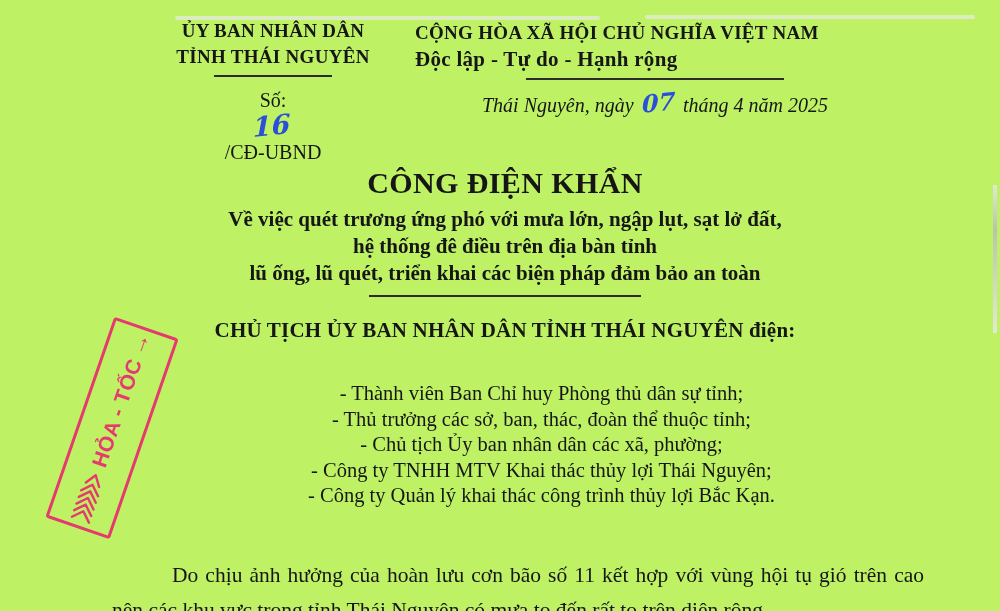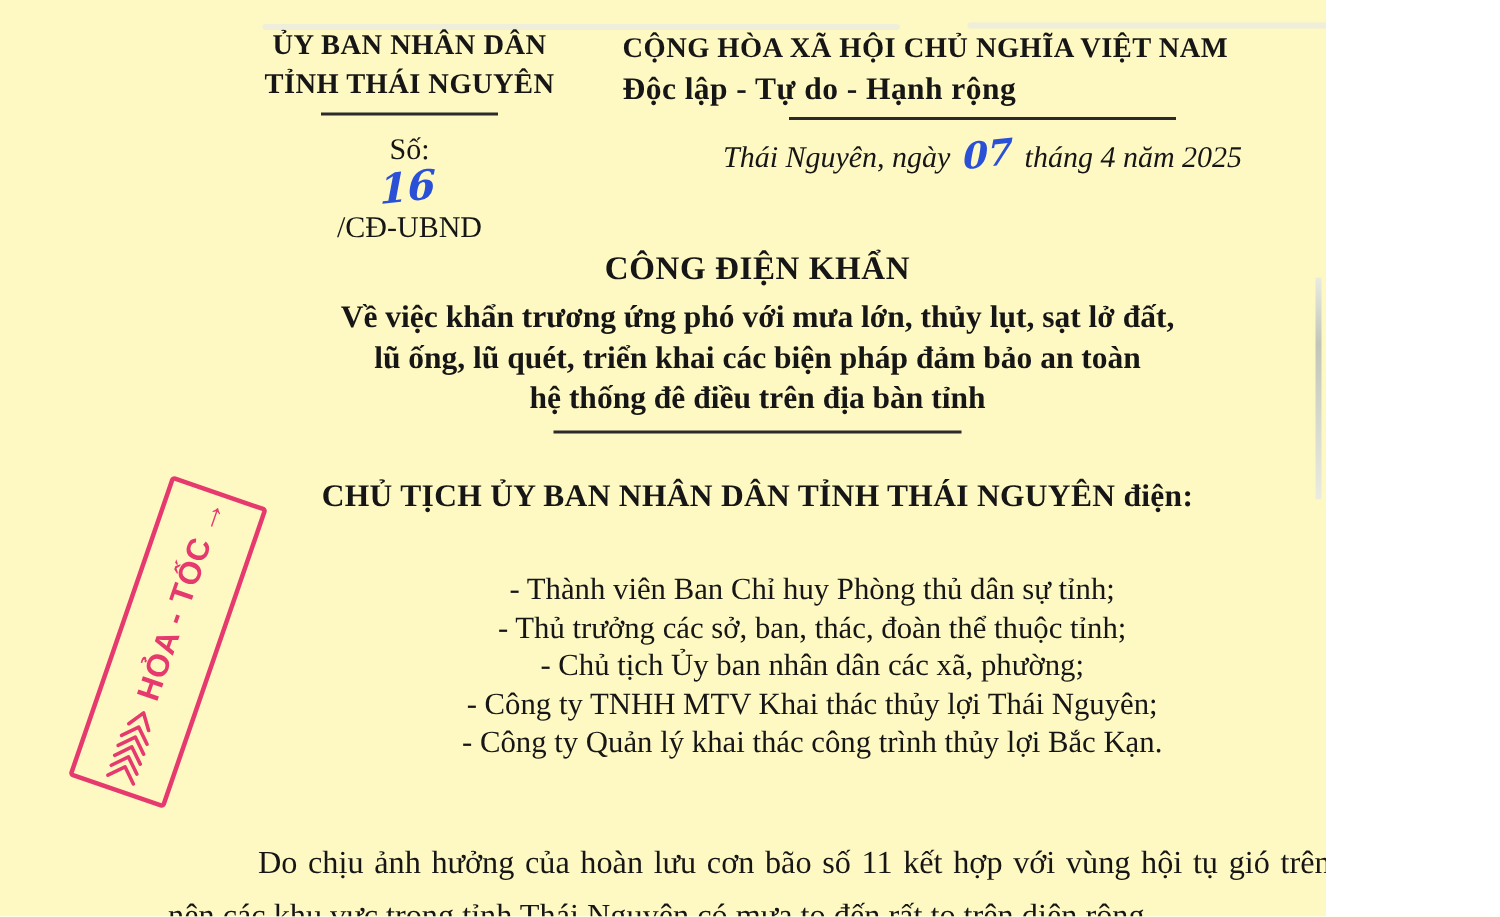--- a/index.html
+++ b/index.html
@@ -1,17 +1,17 @@
 <!DOCTYPE html>
 <html><head>
 <meta charset="utf-8">
 <style>
   html,body { margin:0; padding:0; background:#ffffff; }
   .page {
-    position:relative; width:884px; height:611px; background:#fef9c3;
+    position:relative; width:1000px; height:611px; background:#bef264;
     overflow:hidden; font-family:"Liberation Serif","DejaVu Serif",serif;
     color:#161616;
   }
   
   .hdr-left {
     position:absolute; left:128px; top:18px; width:290px; text-align:center;
   }
   .hdr-right {
     position:absolute; left:415px; top:20px; width:480px; text-align:left;
   }
@@ -32,21 +32,21 @@
   .handwritten {
     font-family:"DejaVu Serif","Liberation Serif",serif;
     color:#2a50d8; font-weight:bold; font-style:italic; font-size:27px;
     line-height:1; transform:rotate(-6deg) skewX(-6deg); margin:0 12px 2px 10px;
   }
   .handwritten.day { font-size:24px; margin:0 8px 4px 8px; }
   
   .title-block {
     position:absolute; left:10px; top:166px; width:990px; text-align:center;
   }
-  .doc-title { font-weight:bold; font-size:22px; letter-spacing:.4px; }
+  .doc-title { font-weight:bold; font-size:30px; letter-spacing:.4px; }
   .doc-subtitle { font-weight:bold; font-size:21px; line-height:27px; margin-top:6px; }
   .rule-title { width:272px; margin-top:8px; }
   
   .salutation {
     position:absolute; left:10px; top:318px; width:990px; text-align:center;
     font-weight:bold; font-size:21px; letter-spacing:.2px;
   }
   .recipients {
     position:absolute; left:292px; top:365px; font-size:20.5px; line-height:25.6px;
     list-style:none; margin:16px; padding:0;text-align:center;
@@ -108,23 +108,23 @@
     <div class="date-line">
       <span>Thái Nguyên, ngày</span>
       <span class="handwritten day">07</span>
       <span>tháng 4 năm 2025</span>
     </div>
   </div>
 
   <div class="title-block">
     <div class="doc-title">CÔNG ĐIỆN KHẨN</div>
     <div class="doc-subtitle">
-      <div>Về việc khẩn trương ứng phó với mưa lớn, thủy lụt, sạt lở đất,</div>
+      <div>Về việc quét trương ứng phó với mưa lớn, ngập lụt, sạt lở đất,</div>
+      <div>hệ thống đê điều trên địa bàn tỉnh</div>
       <div>lũ ống, lũ quét, triển khai các biện pháp đảm bảo an toàn</div>
-      <div>hệ thống đê điều trên địa bàn tỉnh</div>
     </div>
     <div class="rule rule-title"></div>
   </div>
 
   <div class="salutation">CHỦ TỊCH ỦY BAN NHÂN DÂN TỈNH THÁI NGUYÊN điện:</div>
 
   <ul class="recipients">
     <li>- Thành viên Ban Chỉ huy Phòng thủ dân sự tỉnh;</li>
     <li>- Thủ trưởng các sở, ban, thác, đoàn thể thuộc tỉnh;</li>
     <li>- Chủ tịch Ủy ban nhân dân các xã, phường;</li>

